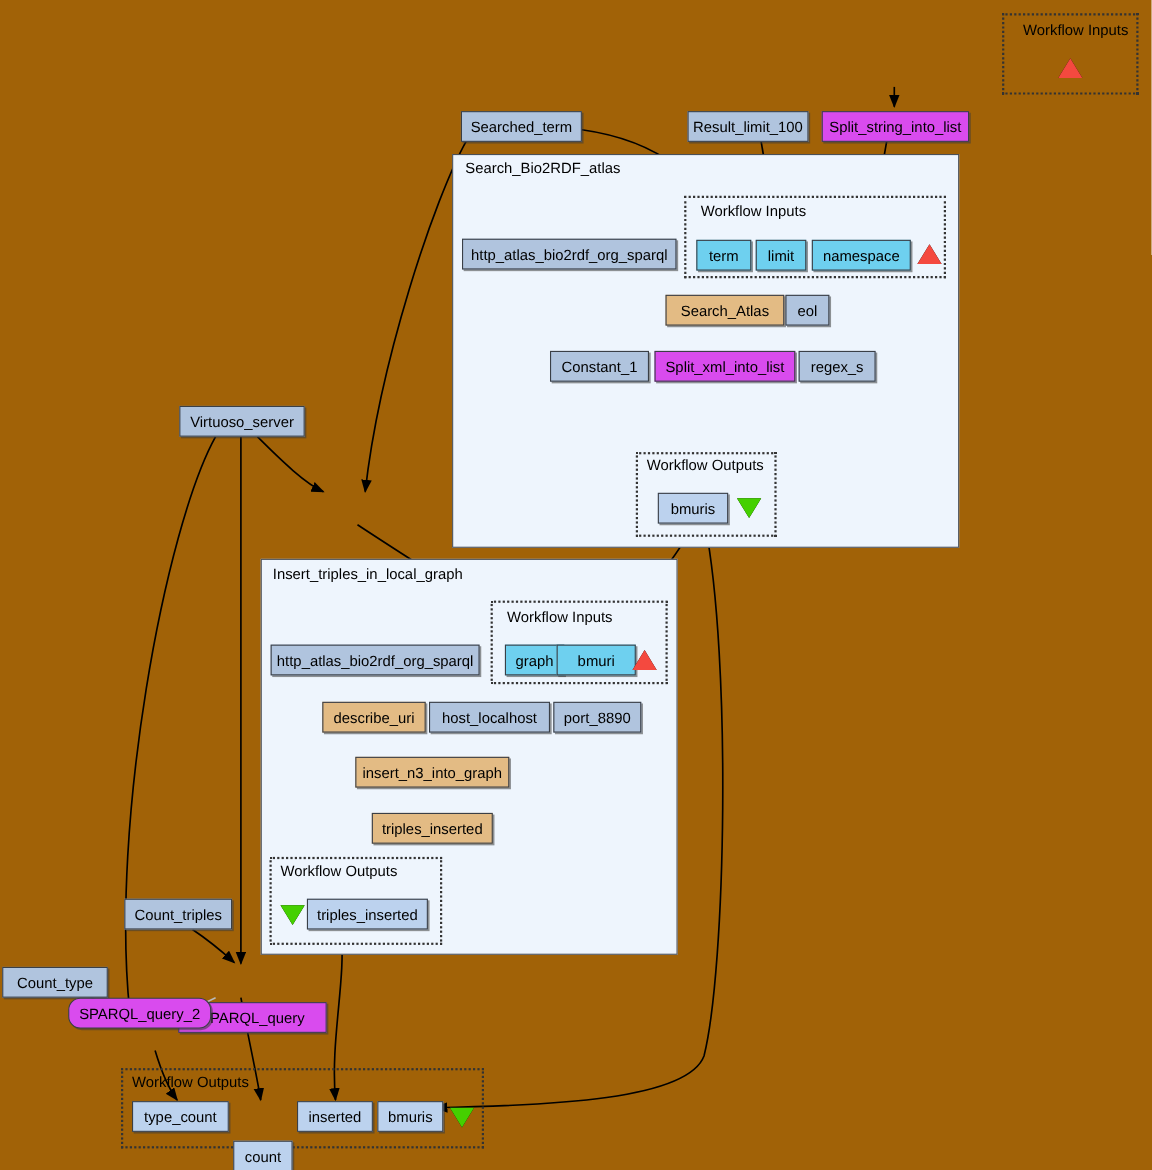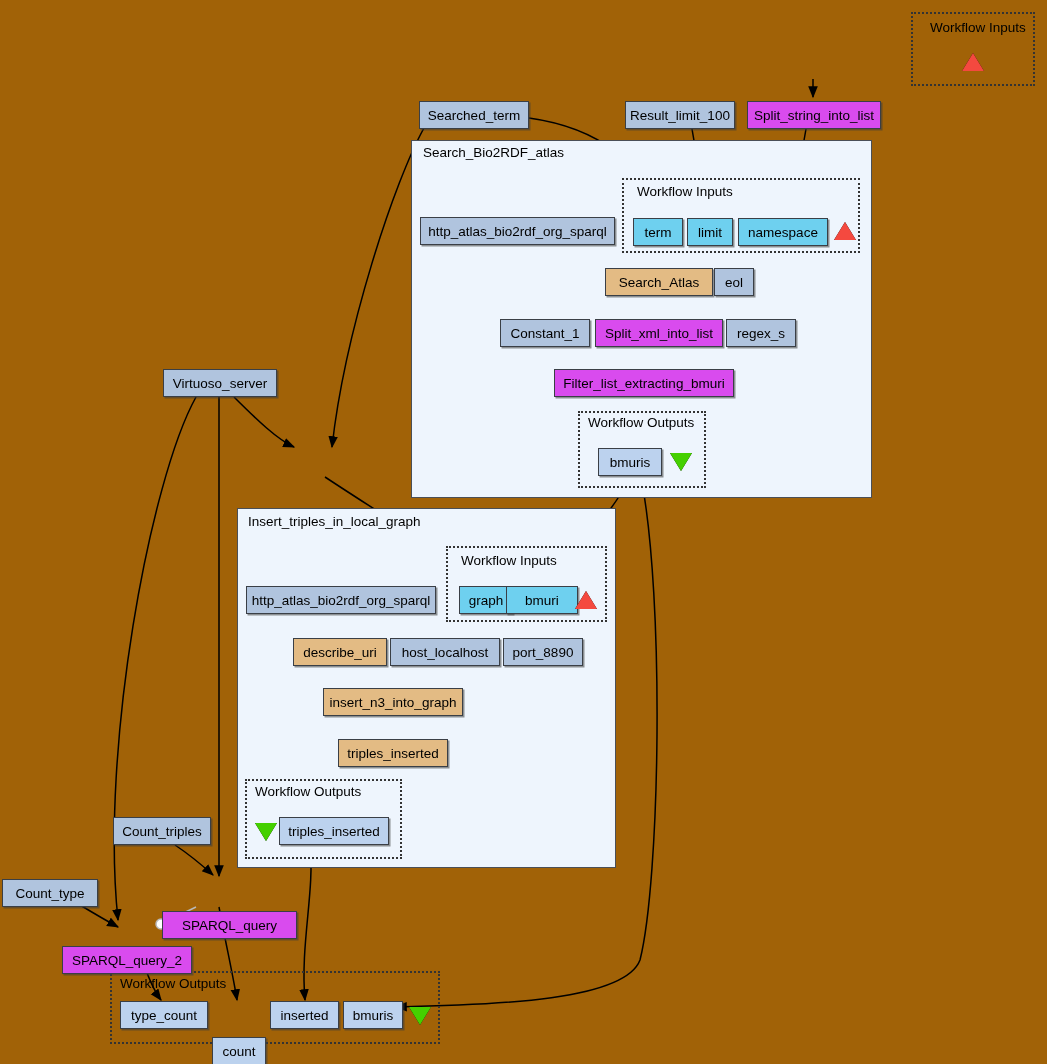--- a/index.html
+++ b/index.html
@@ -211,21 +211,20 @@
   <div class="node n-cyan" style="left:738px; top:218px; width:90px; height:28px;">namespace</div>
   <div class="tri tri-up" style="left:834px; top:222px;"></div>
 
   <div class="node n-tan" style="left:605px; top:268px; width:108px; height:28px;">Search_Atlas</div>
   <div class="node n-grey" style="left:714px; top:268px; width:40px; height:28px;">eol</div>
 
   <div class="node n-grey" style="left:500px; top:319px; width:90px; height:28px;">Constant_1</div>
   <div class="node n-magenta" style="left:595px; top:319px; width:128px; height:28px;">Split_xml_into_list</div>
   <div class="node n-grey" style="left:726px; top:319px; width:70px; height:28px;">regex_s</div>
 
-  <div class="node n-magenta" style="left:554px; top:369px; width:180px; height:28px;">Filter_list_extracting_bmuri</div>
 
   <div class="node n-lblue" style="left:598px; top:448px; width:64px; height:28px;">bmuris</div>
   <div class="tri tri-down" style="left:670px; top:453px;"></div>
 
   <div class="node n-grey" style="left:246px; top:586px; width:190px; height:28px;">http_atlas_bio2rdf_org_sparql</div>
 
   <div class="node n-cyan" style="left:459px; top:586px; width:54px; height:28px;">graph</div>
   <div class="node n-cyan" style="left:506px; top:586px; width:72px; height:28px;">bmuri</div>
   <div class="tri tri-up" style="left:575px; top:591px;"></div>
 
@@ -239,21 +238,21 @@
 
   <div class="tri tri-down" style="left:255px; top:823px;"></div>
   <div class="node n-lblue" style="left:279px; top:817px; width:110px; height:28px;">triples_inserted</div>
 
   <div class="node n-grey" style="left:113px; top:817px; width:98px; height:28px;">Count_triples</div>
 
   <div class="node n-grey" style="left:2px; top:879px; width:96px; height:28px;">Count_type</div>
 
   <div class="node n-magenta" style="left:162px; top:911px; width:135px; height:28px;">SPARQL_query</div>
 
-  <div class="node n-magenta" style="left:62px; top:946px; width:130px; height:28px;">SPARQL_query_2</div>
+  <div class="node n-magenta" style="left:62px; top:907px; width:130px; height:28px;border-radius:11px;">SPARQL_query_2</div>
 
   <div class="node n-lblue" style="left:120px; top:1001px; width:88px; height:28px;">type_count</div>
   <div class="node n-lblue" style="left:212px; top:1001px; width:54px; height:28px;margin-top:36px;">count</div>
   <div class="node n-lblue" style="left:270px; top:1001px; width:69px; height:28px;">inserted</div>
   <div class="node n-lblue" style="left:343px; top:1001px; width:60px; height:28px;">bmuris</div>
   <div class="tri tri-down" style="left:409px; top:1007px;"></div>
 
 </div>
 
 </body></html>

